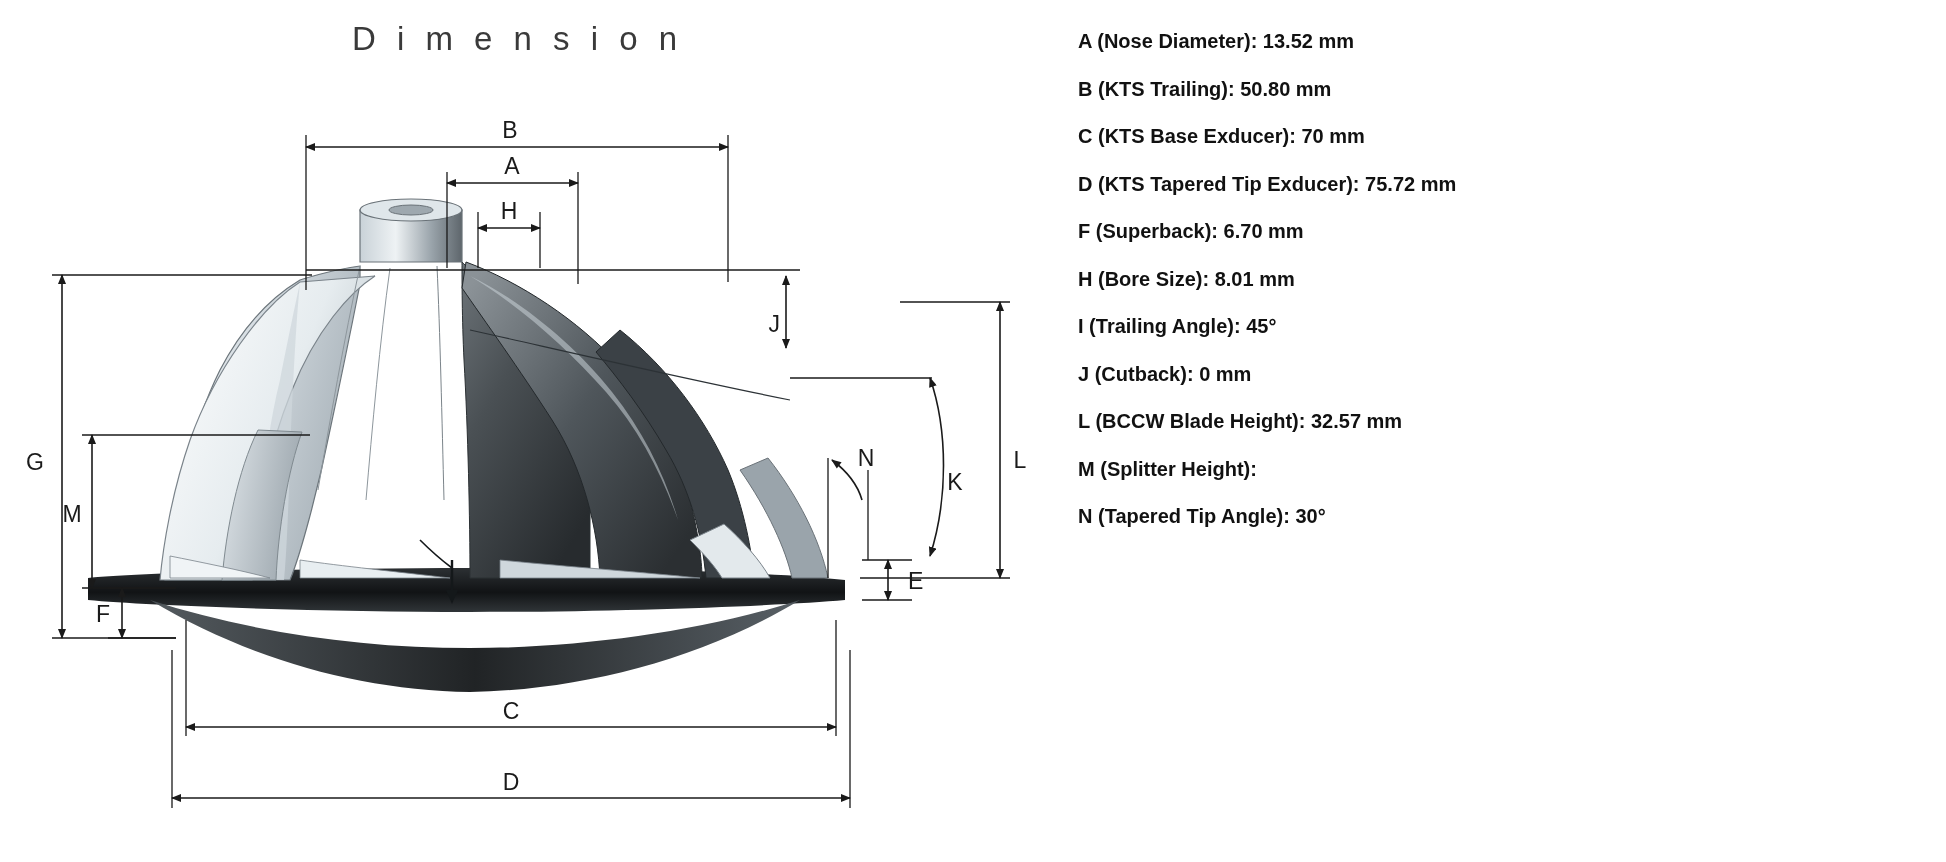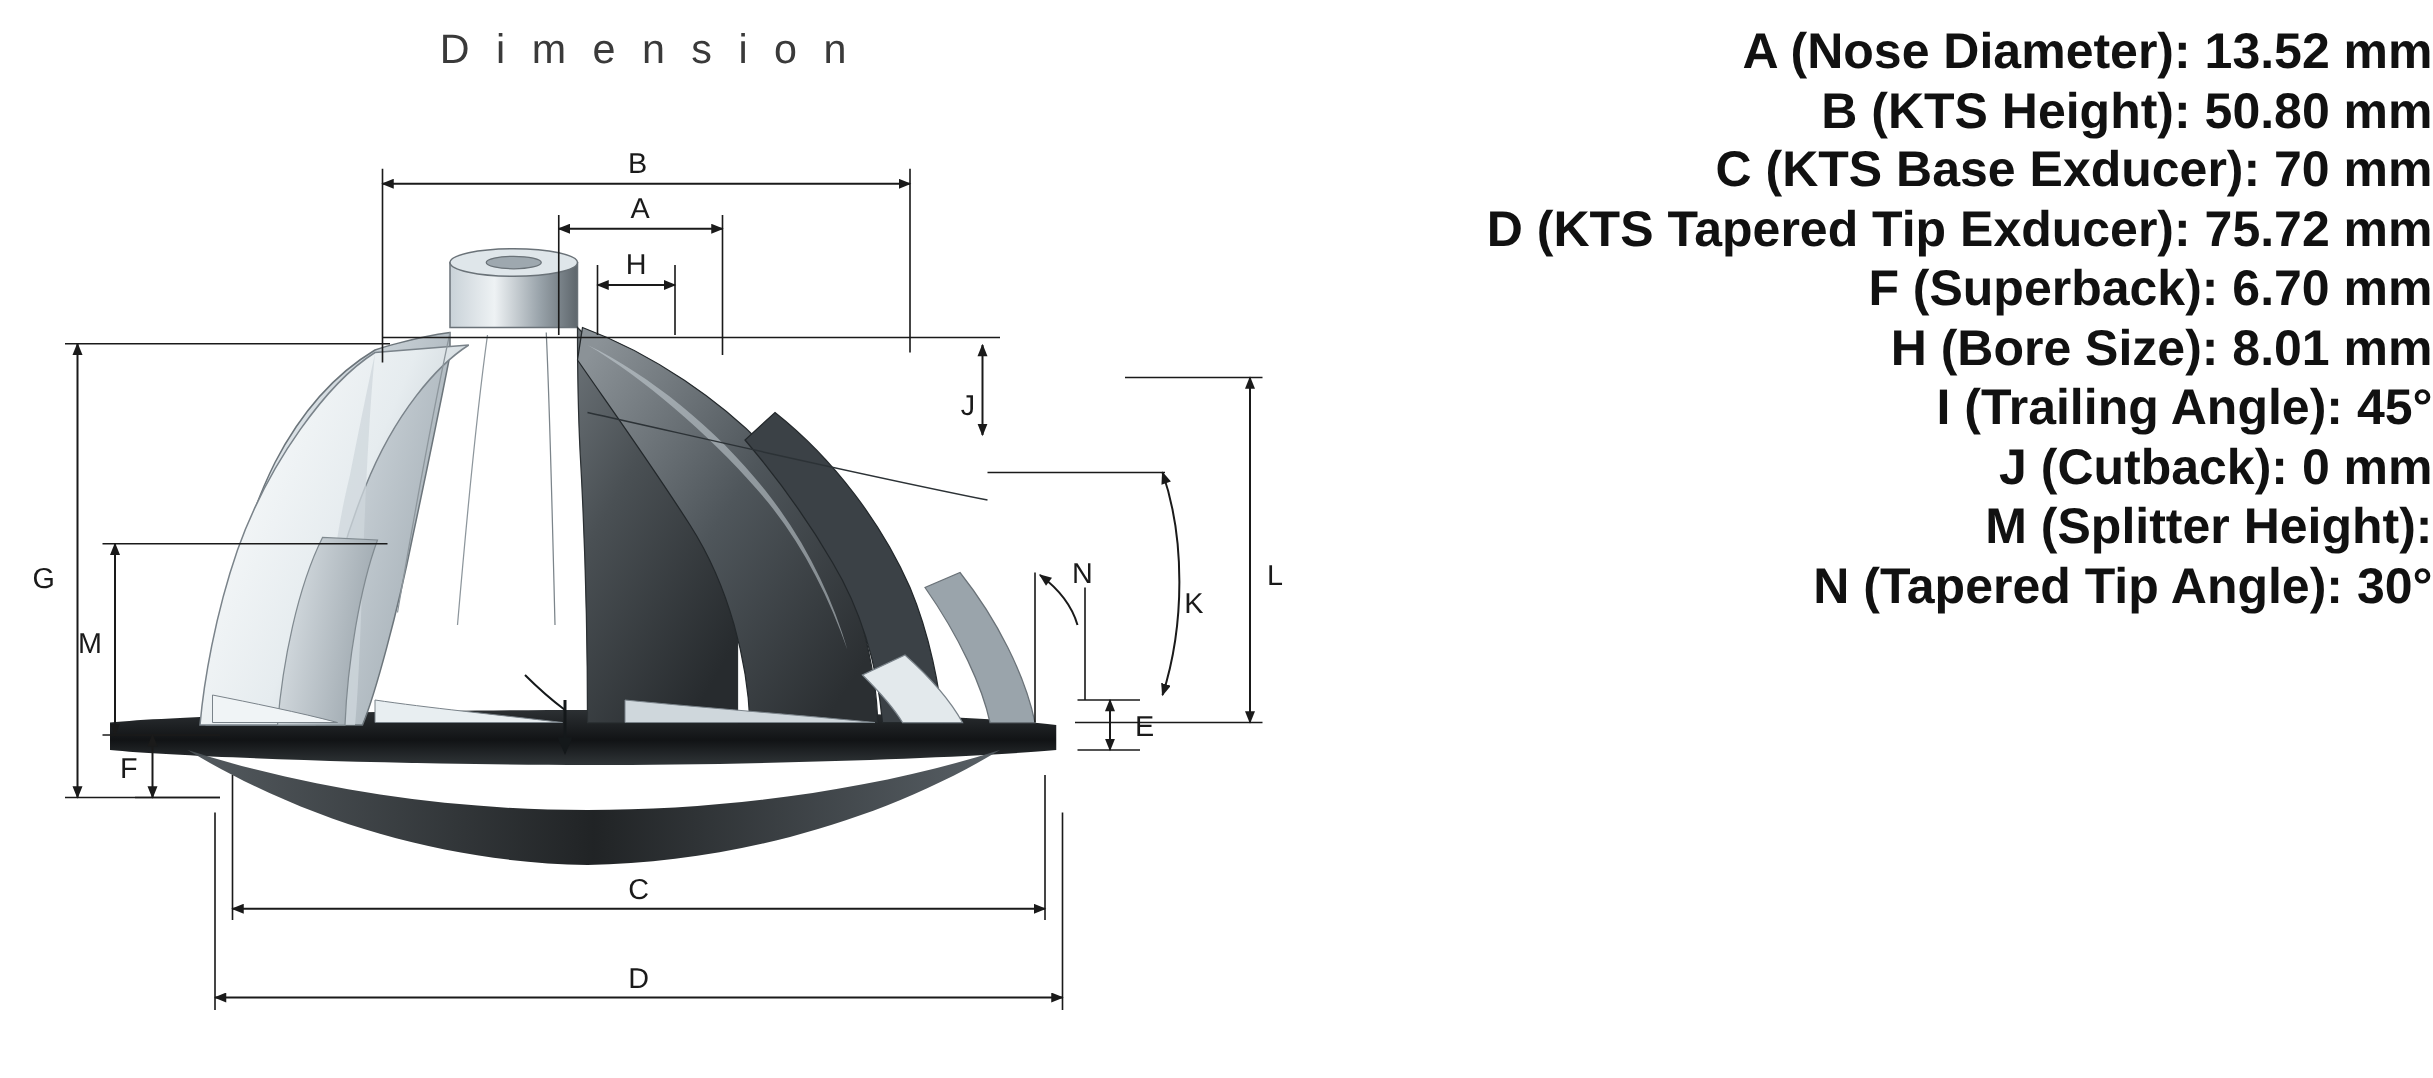--- a/index.html
+++ b/index.html
@@ -58,26 +58,25 @@
     stroke-width: 1.3;
     fill: none;
   }
   
   #specs-panel {
     position: relative;
     flex: 1 1 auto;
     padding: 18px 0 0 18px;
   }
   .spec-row {
-    font-size: 40px;
+    font-size: 20px;
     line-height: 47.5px;
     color: #111111;
     white-space: nowrap;
     font-family: "Liberation Sans", sans-serif;
-    text-align: right;
   }
   .spec-key {
     font-weight: bold;
   }
   .spec-val {
     font-weight: bold;
   }
 </style>
 </head>
 <body>
@@ -267,21 +266,21 @@
       </g>
     </svg>
   </div>
 
   <div id="specs-panel">
     <div class="spec-row">
       <span class="spec-key">A (Nose Diameter):</span>
       <span class="spec-val">13.52 mm</span>
     </div>
     <div class="spec-row">
-      <span class="spec-key">B (KTS Height):</span>
+      <span class="spec-key">B (KTS Trailing):</span>
       <span class="spec-val">50.80 mm</span>
     </div>
     <div class="spec-row">
       <span class="spec-key">C (KTS Base Exducer):</span>
       <span class="spec-val">70 mm</span>
     </div>
     <div class="spec-row">
       <span class="spec-key">D (KTS Tapered Tip Exducer):</span>
       <span class="spec-val">75.72 mm</span>
     </div>
@@ -295,20 +294,24 @@
     </div>
     <div class="spec-row">
       <span class="spec-key">I (Trailing Angle):</span>
       <span class="spec-val">45°</span>
     </div>
     <div class="spec-row">
       <span class="spec-key">J (Cutback):</span>
       <span class="spec-val">0 mm</span>
     </div>
     <div class="spec-row">
+      <span class="spec-key">L (BCCW Blade Height):</span>
+      <span class="spec-val">32.57 mm</span>
+    </div>
+    <div class="spec-row">
       <span class="spec-key">M (Splitter Height):</span>
       <span class="spec-val"></span>
     </div>
     <div class="spec-row">
       <span class="spec-key">N (Tapered Tip Angle):</span>
       <span class="spec-val">30°</span>
     </div>
   </div>
 
 </div>

